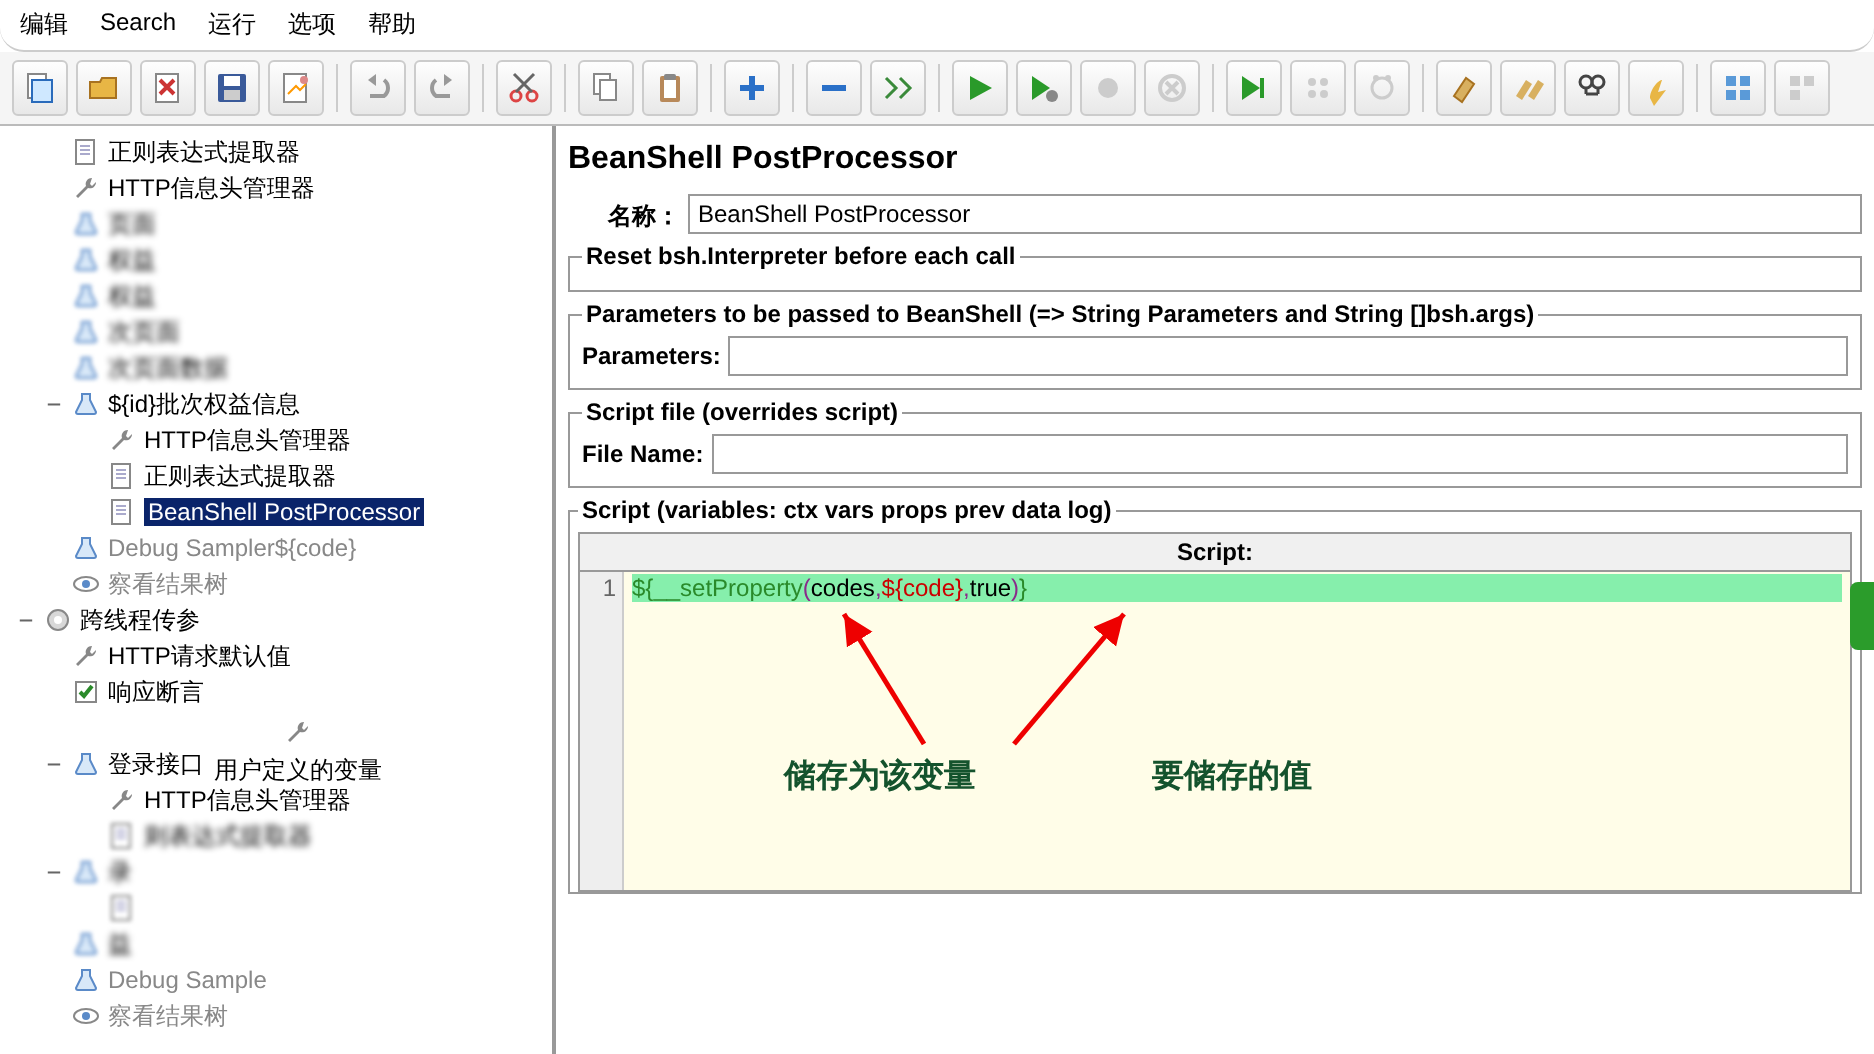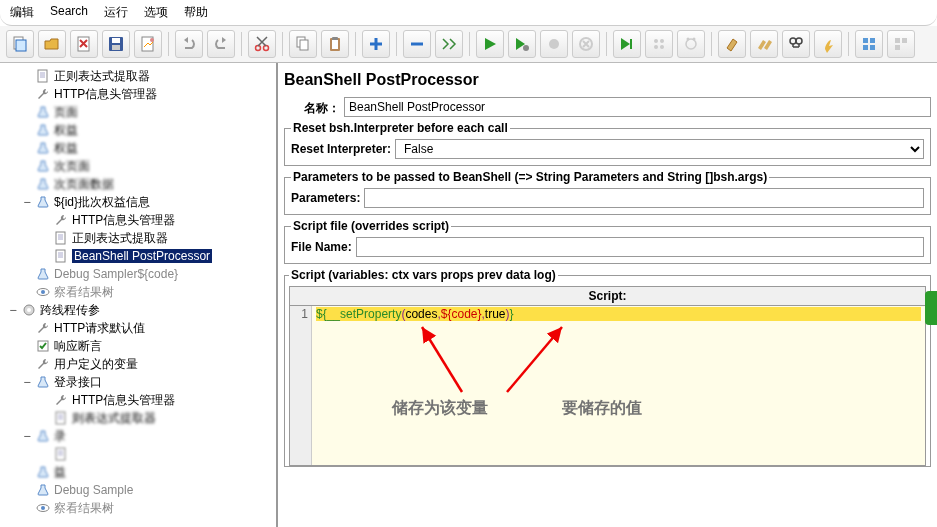--- a/index.html
+++ b/index.html
@@ -23,25 +23,25 @@
 .row input { flex: 1; border: 1px solid #999; height: 20px; padding: 0 4px; }
 fieldset { border: 1px solid #999; margin-bottom: 4px; padding: 4px 6px 6px; }
 fieldset legend { font-weight: bold; padding: 0 2px; }
 .frow { display: flex; align-items: center; }
 .frow label { font-weight: bold; margin-right: 4px; }
 .frow input, .frow select { flex: 1; border: 1px solid #999; height: 20px; padding: 0 4px; background: #fff; }
 .script-header { text-align: center; font-weight: bold; border: 1px solid #999; background: #f0f0f0; padding: 2px; }
 .script-body { display: flex; border: 1px solid #999; border-top: none; height: 160px; }
 .gutter { width: 22px; background: #eee; border-right: 1px solid #ccc; text-align: right; padding: 1px 3px 0 0; font-family: monospace; color: #666; }
 .code { flex: 1; font-family: monospace; padding: 1px 4px; background: #fffde8; position: relative; }
-.code .hl-line { background: #fde047; display: block; }
+.code .hl-line { background: #86efac; display: block; }
 .tk-green { color: #2a8a2a; }
 .tk-purple { color: #8a2a8a; }
 .tk-red { color: #c00; }
-.annot { position: absolute; color: #737373; font-size: 16px; font-weight: 600; }
+.annot { position: absolute; color: #14532d; font-size: 16px; font-weight: 600; }
 .arrow { position: absolute; }
 .green-tab { position: absolute; right: 0; top: 228px; width: 12px; height: 34px; background: #2b9c2b; border-radius: 4px 0 0 4px; }
 </style>
 </head>
 <body>
 
 <div class="menubar">
   <span>编辑</span>
   <span>Search</span>
   <span>运行</span>
@@ -365,21 +365,21 @@
       <div class="tree-item" style="padding-left: 18px;">
         <span class="toggle"></span>
         <span class="ticon">
           <svg width="14" height="14" viewBox="0 0 14 14">
             <rect x="2" y="2" width="10" height="10" fill="#fff" stroke="#888"></rect>
             <path d="M4 7l2 2 4-5" stroke="#2a8a2a" fill="none" stroke-width="2"></path>
           </svg>
         </span>
         <span>响应断言</span>
       </div>
-      <div class="tree-item" style="padding-left: 18px;">
+      <div class="tree-item" style="padding-left: 18px; flex-direction: column;">
         <span class="toggle"></span>
         <span class="ticon">
           <svg width="14" height="14" viewBox="0 0 14 14">
             <path d="M10 2a3 3 0 0 0-3 4L2 11l1 1 5-5a3 3 0 0 0 4-3l-2 2-1-1z" fill="#888"></path>
           </svg>
         </span>
         <span>用户定义的变量</span>
       </div>
       <div class="tree-item" style="padding-left: 18px;">
         <span class="toggle">−</span>
@@ -458,24 +458,20 @@
       </div>
     </div>
   <div class="main">
     <h2>BeanShell PostProcessor</h2>
     <div class="row">
       <label>名称：</label>
       <input value="BeanShell PostProcessor" style="">
     </div>
     <fieldset>
       <legend>Reset bsh.Interpreter before each call</legend>
-      <div class="frow">
-        <label>Reset Interpreter:</label>
-        <select><option>False</option></select>
-      </div>
     </fieldset>
     <fieldset>
       <legend>Parameters to be passed to BeanShell (=&gt; String Parameters and String []bsh.args)</legend>
       <div class="frow">
         <label>Parameters:</label>
         <input value="" style="">
       </div>
     </fieldset>
     <fieldset>
       <legend>Script file (overrides script)</legend>
@@ -503,19 +499,19 @@
             </svg>
           <svg class="arrow" style="left:190px;top:16px" width="70" height="74">
               <defs>
                 <marker id="ah2" markerWidth="8" markerHeight="8" refX="6" refY="3" orient="auto">
                   <path d="M0 0l6 3-6 3z" fill="#e00"></path>
                 </marker>
               </defs>
               <line x1="5" y1="70" x2="60" y2="5" stroke="#e00" stroke-width="2.5" marker-end="url(#ah2)"></line>
             </svg>
           <div class="annot" style="left:80px;top:92px">储存为该变量</div>
-          <div class="annot" style="left:250px;top:92px">要储存的值</div>
+          <div class="annot" style="left:264px;top:92px">要储存的值</div>
         </div>
       </div>
     </fieldset>
     <div class="green-tab"></div>
   </div>
 </div>
 
 </body></html>

